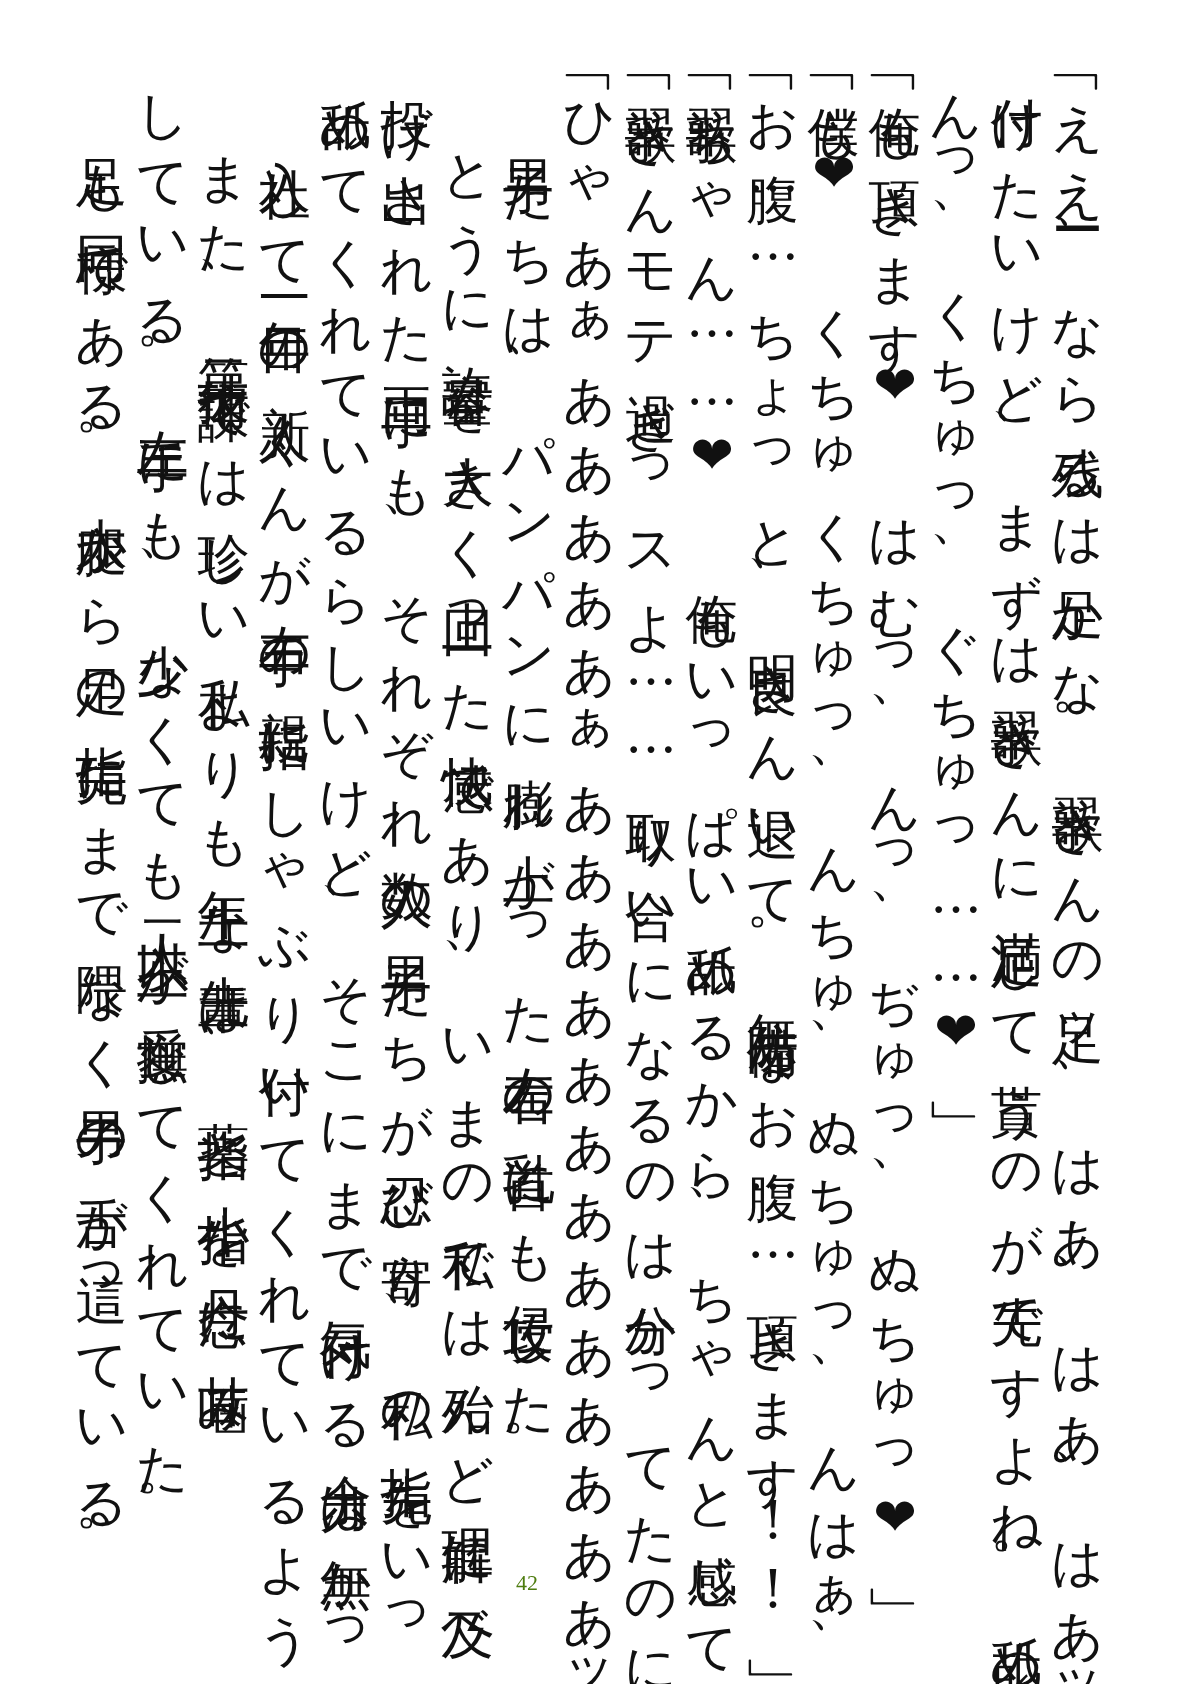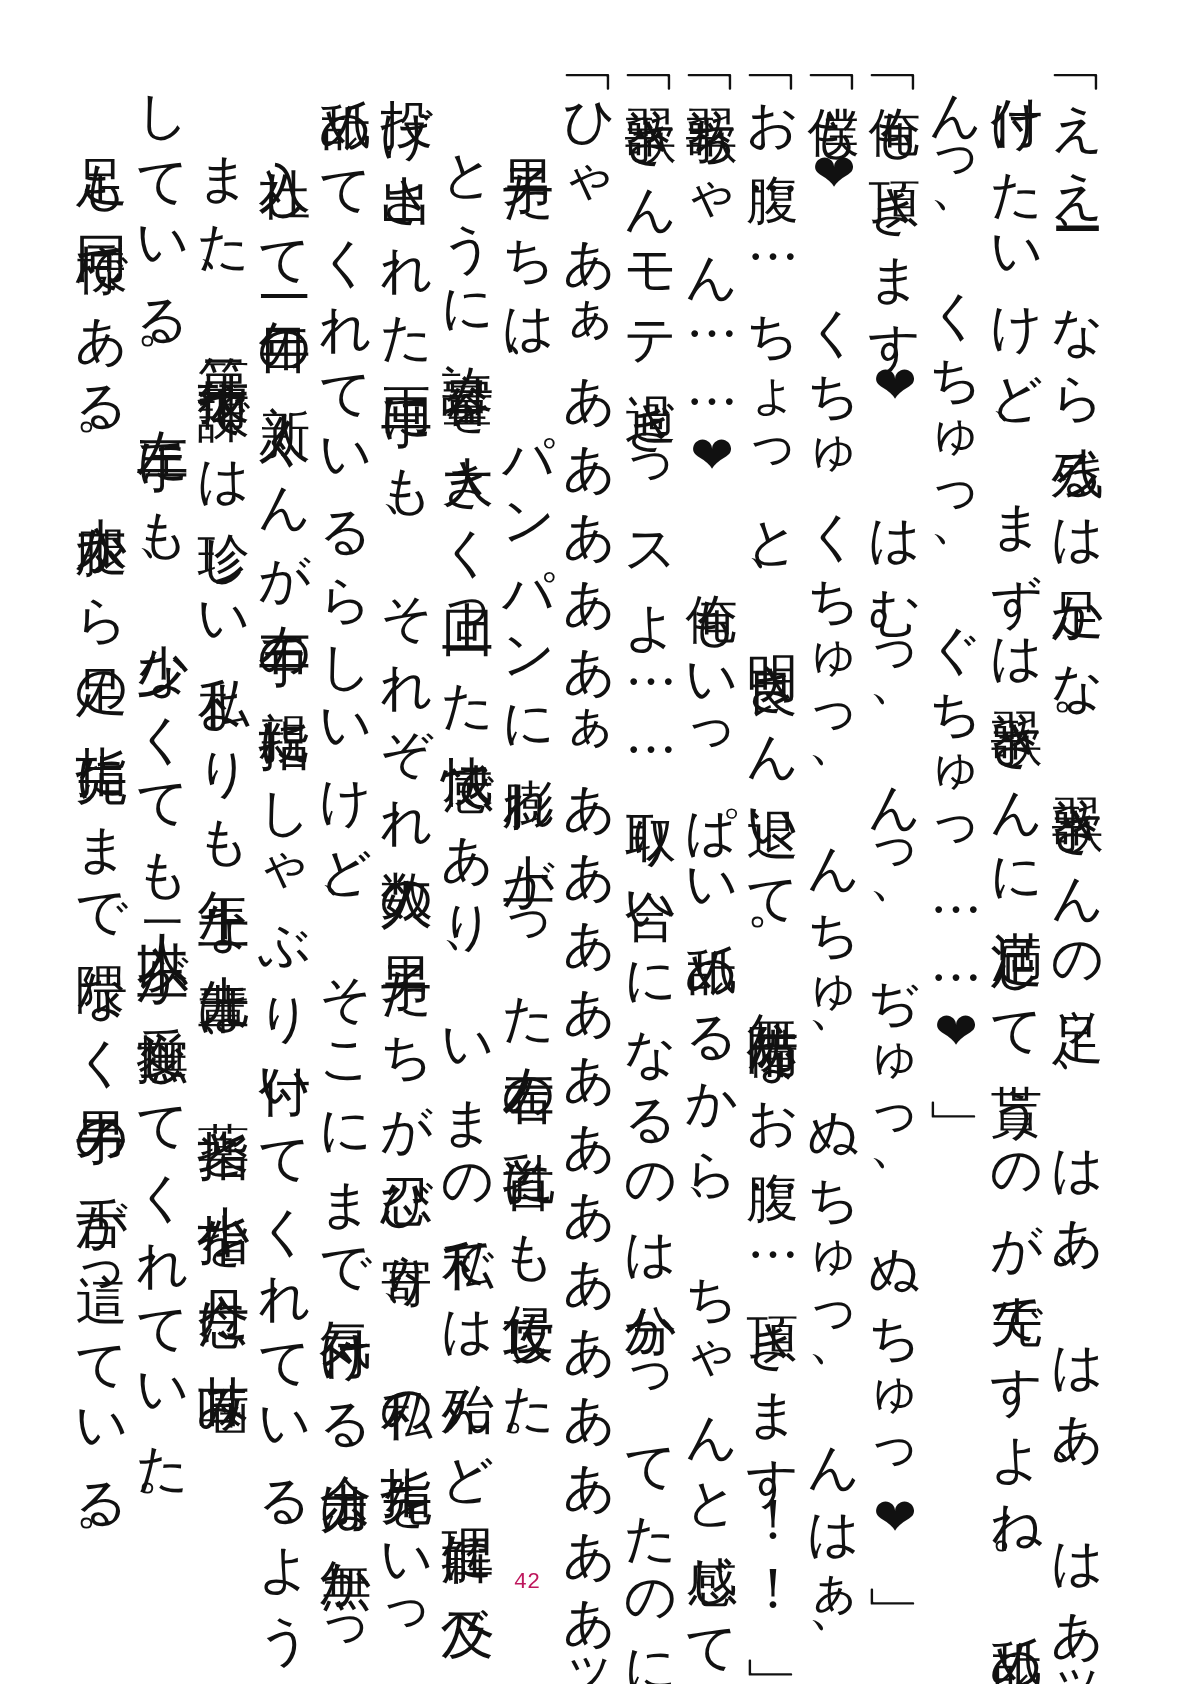--- a/index.html
+++ b/index.html
@@ -17,23 +17,23 @@
     line-height: 64px;
     letter-spacing: 8.5px;
     color: #111111;
     white-space: nowrap;
   }
   .page-number {
     position: absolute;
     left: 0; width: 1054px;
     top: 1570px;
     text-align: center;
-    font-family: Liberation Mono, monospace;
+    font-family: Liberation Serif, serif;
     font-size: 22px;
-    color: #be185d;
+    color: #4d7c0f;
   }
 </style>
 </head>
 <body>
 
 <div class="page">
   <div class="col" style="left:1046px">「ええー、なら残るは足かな。翠歌さんの足ッ、はあ、はあ、はあッ……足に擦り</div>
   <div class="col" style="left:985px">付けたいけど、まずは翠歌さんに満足して貰うのが先ですよね。舐めます。んちゅ、</div>
   <div class="col" style="left:924px">んっ、くちゅっ、ぐちゅっ……❤」</div>
   <div class="col" style="left:863px">「俺も頂きます❤　はむっ、んっ、ぢゅっ、ぬちゅっ❤」</div>

